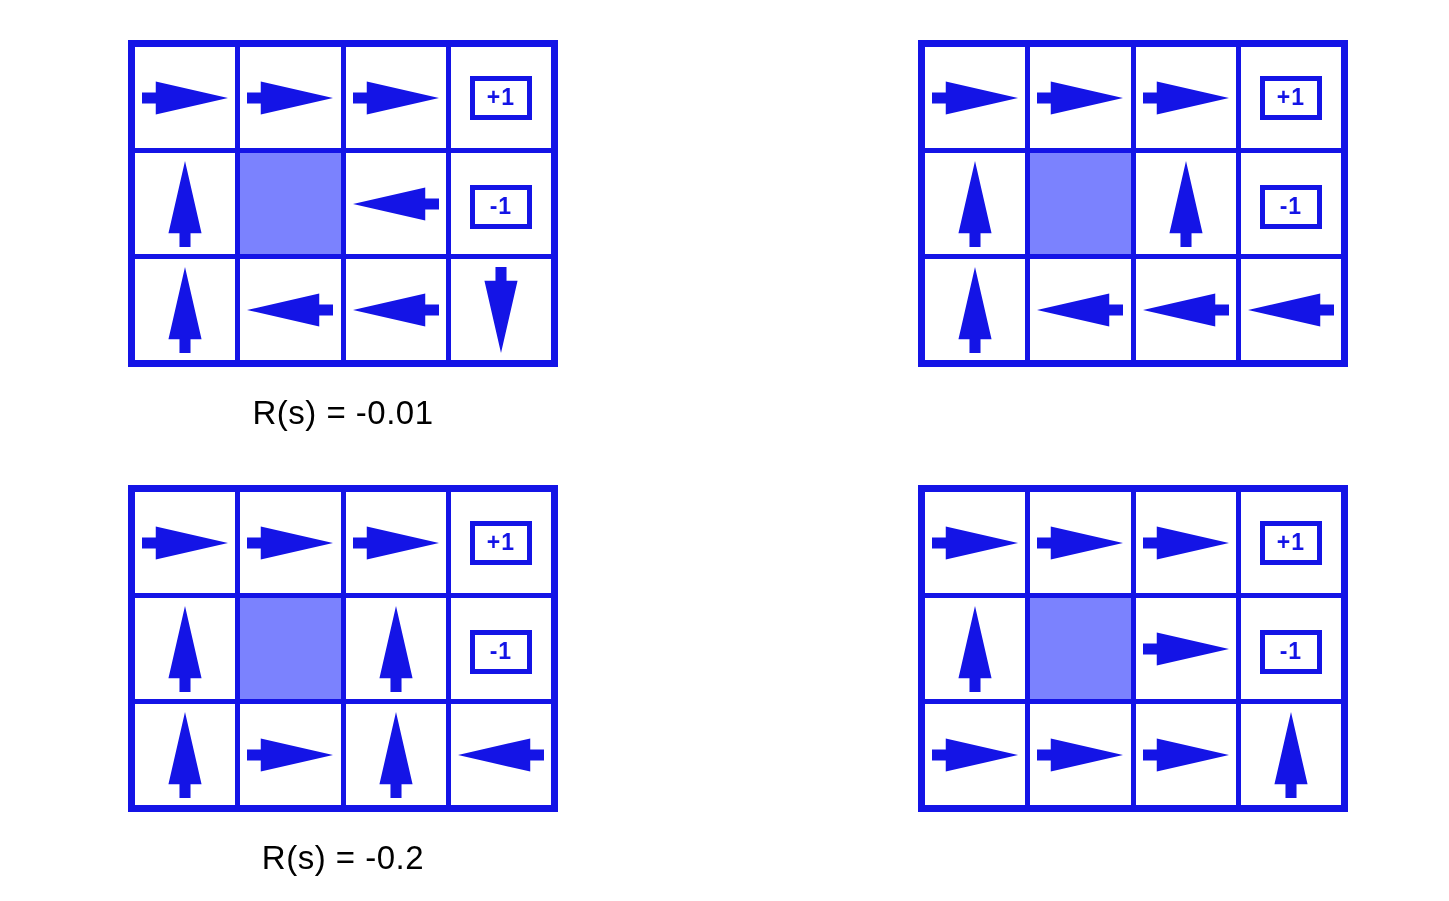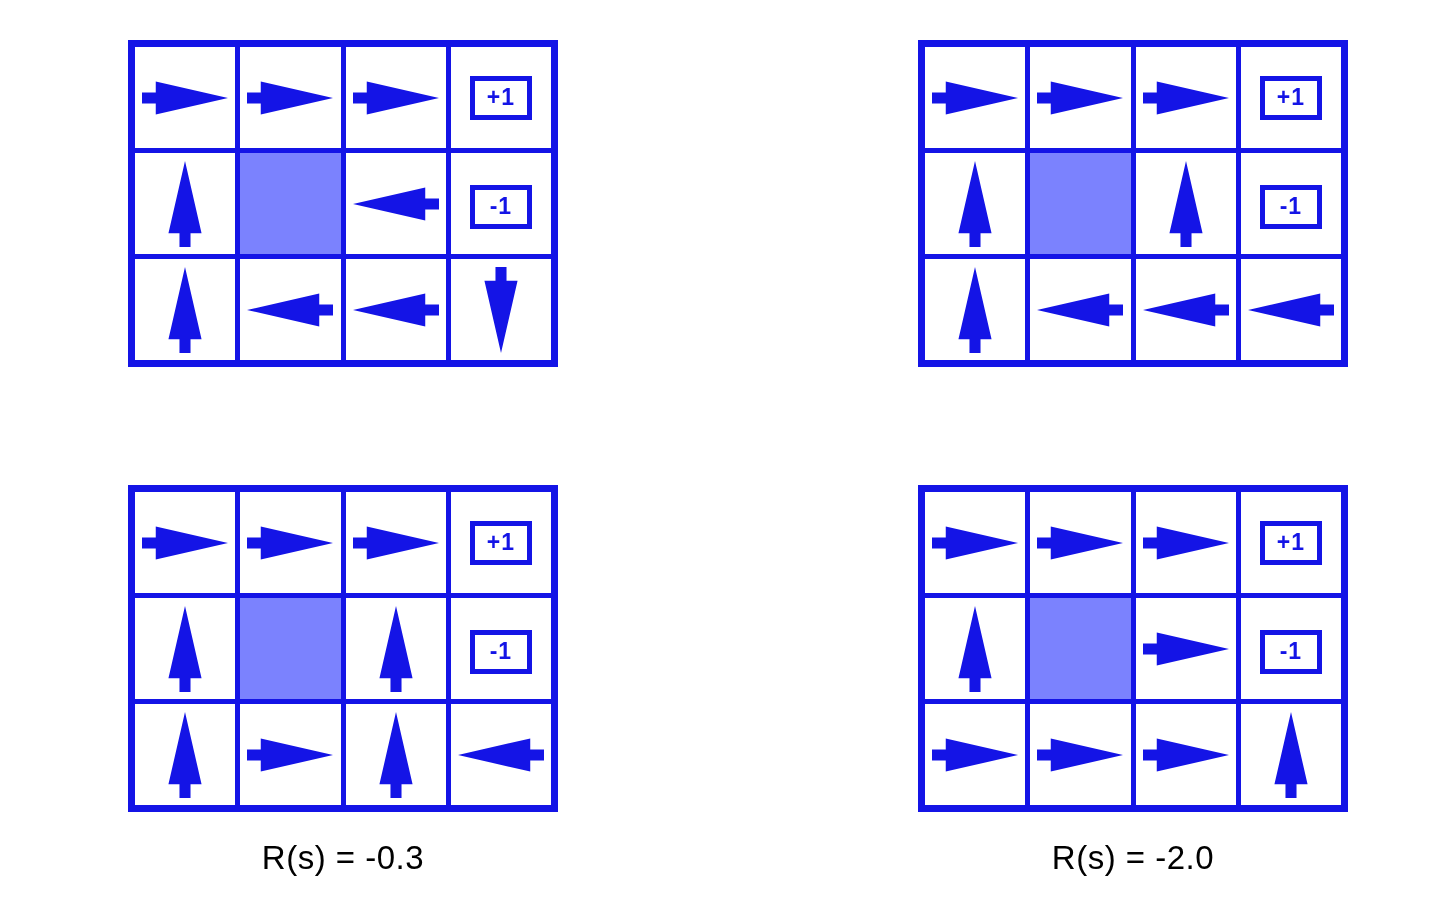--- a/index.html
+++ b/index.html
@@ -178,20 +178,21 @@
         <div class="cell">
           <span>
             <svg class="arrow-svg" width="46" height="86" viewBox="0 0 100 100" preserveAspectRatio="none">
               <g transform="rotate(90 50 50)">
                 <polygon points="0,38 16,38 16,14 100,50 16,86 16,62 0,62" fill="#1414e6"></polygon>
               </g>
             </svg>
           </span>
         </div>
       </div>
+      <div class="caption">R(s) = -0.01</div>
     </div>
     <div class="panel" id="panel-1">
       <div class="grid-outer">
         <div class="cell">
           <span>
             <svg class="arrow-svg" width="86" height="46" viewBox="0 0 100 100" preserveAspectRatio="none">
               <g transform="rotate(0 50 50)">
                 <polygon points="0,38 16,38 16,14 100,50 16,86 16,62 0,62" fill="#1414e6"></polygon>
               </g>
             </svg>
@@ -362,21 +363,21 @@
         <div class="cell">
           <span>
             <svg class="arrow-svg" width="86" height="46" viewBox="0 0 100 100" preserveAspectRatio="none">
               <g transform="rotate(180 50 50)">
                 <polygon points="0,38 16,38 16,14 100,50 16,86 16,62 0,62" fill="#1414e6"></polygon>
               </g>
             </svg>
           </span>
         </div>
       </div>
-      <div class="caption">R(s) = -0.3</div>
+      <div class="caption">R(s) = -0.2</div>
     </div>
     <div class="panel" id="panel-3">
       <div class="grid-outer">
         <div class="cell">
           <span>
             <svg class="arrow-svg" width="86" height="46" viewBox="0 0 100 100" preserveAspectRatio="none">
               <g transform="rotate(0 50 50)">
                 <polygon points="0,38 16,38 16,14 100,50 16,86 16,62 0,62" fill="#1414e6"></polygon>
               </g>
             </svg>
@@ -455,15 +456,14 @@
         <div class="cell">
           <span>
             <svg class="arrow-svg" width="46" height="86" viewBox="0 0 100 100" preserveAspectRatio="none">
               <g transform="rotate(-90 50 50)">
                 <polygon points="0,38 16,38 16,14 100,50 16,86 16,62 0,62" fill="#1414e6"></polygon>
               </g>
             </svg>
           </span>
         </div>
       </div>
-      <div class="caption">R(s) = -2.0</div>
     </div>
   </div>
 
 </body></html>

